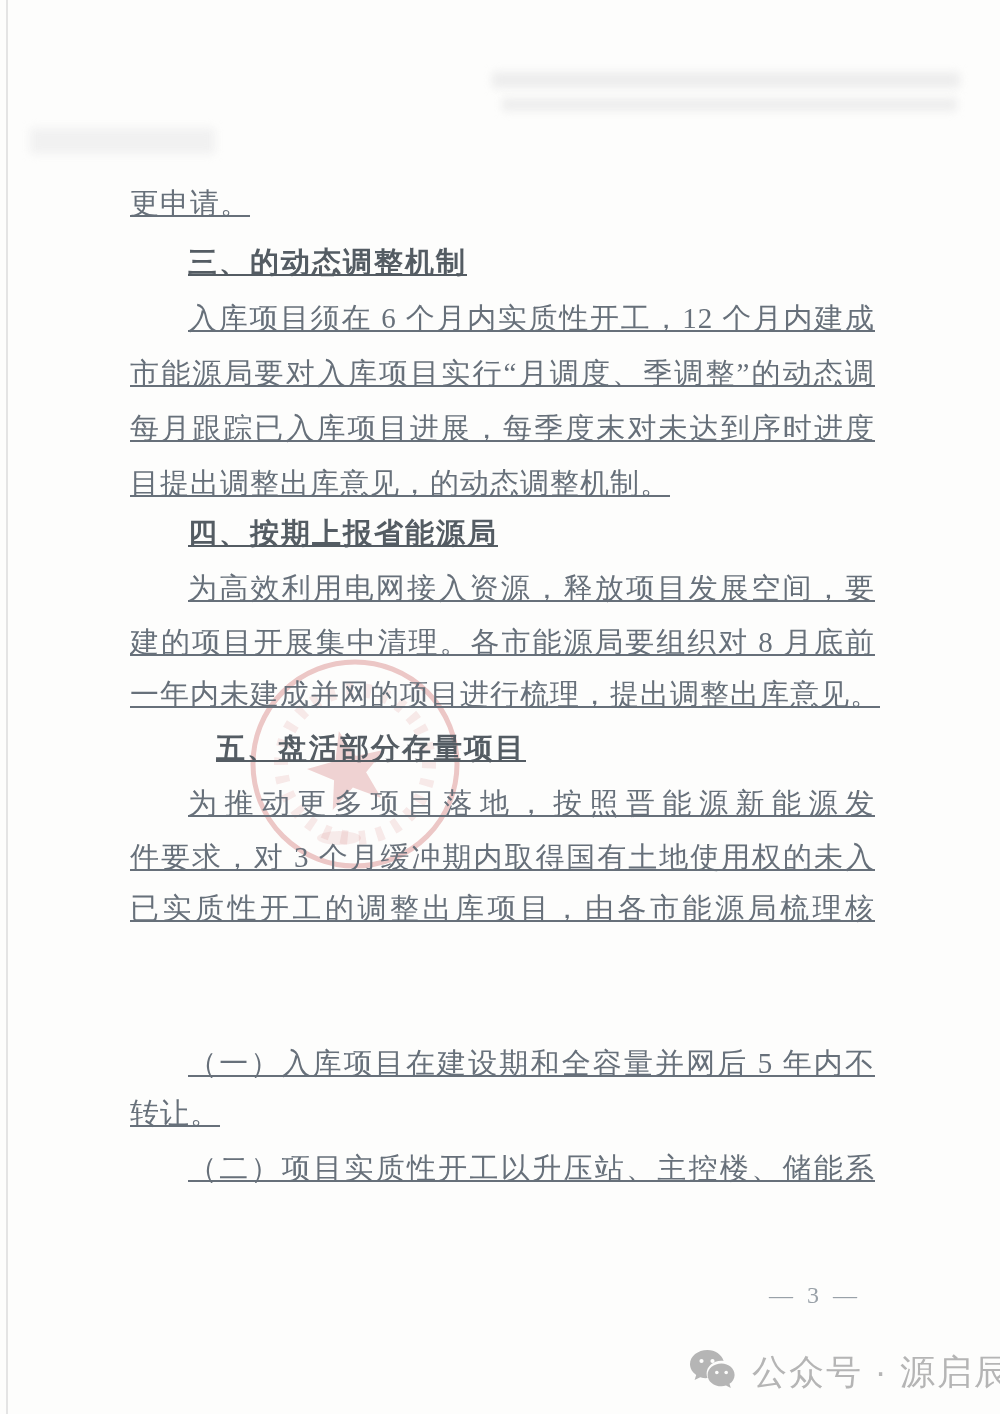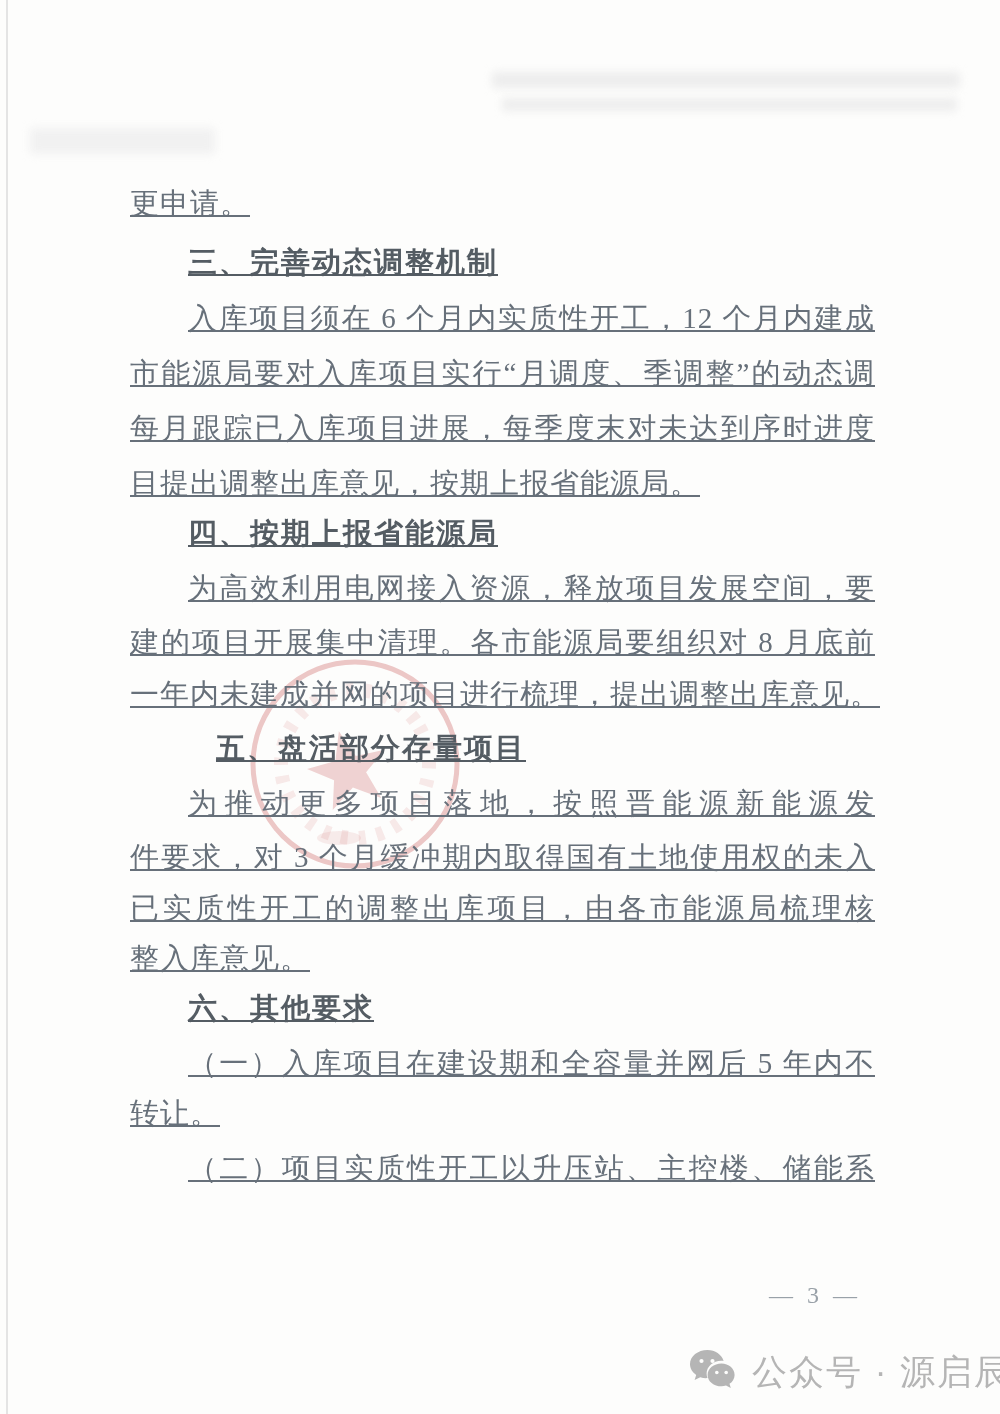--- a/index.html
+++ b/index.html
@@ -78,35 +78,33 @@
 
   <svg class="stamp" viewBox="0 0 224 224">
     <circle cx="112" cy="112" r="102" fill="none" stroke="rgba(200,85,85,0.38)" stroke-width="5"></circle>
     <circle cx="112" cy="112" r="74" fill="none" stroke="rgba(200,85,85,0.14)" stroke-width="14" stroke-dasharray="7 11" transform="rotate(-30 112 112)"></circle>
     <path transform="rotate(-14 106 120)" fill="rgba(200,85,85,0.30)" d="M106 78 L116.5 106 L146 107 L122.5 124.5 L131 153 L106 136 L81 153 L89.5 124.5 L66 107 L95.5 106 Z"></path>
     <ellipse cx="96" cy="186" rx="22" ry="7" fill="rgba(200,85,85,0.12)"></ellipse>
   </svg>
 
   <div class="textlayer">
     <div class="line" style="left:130px;top:184px;">更申请。</div>
-    <div class="line heading" style="left:188px;top:243px;">三、完善动态调整机制</div>
+    <div class="line heading" style="left:188px;top:243px;">三、的动态调整机制</div>
     <div class="line just" style="left:188px;top:299px;width:687px;">入库项目须在 6 个月内实质性开工，12 个月内建成并网。各</div>
     <div class="line just" style="left:130px;top:354px;width:745px;">市能源局要对入库项目实行“月调度、季调整”的动态调整机制，</div>
     <div class="line just" style="left:130px;top:409px;width:745px;">每月跟踪已入库项目进展，每季度末对未达到序时进度要求的项</div>
-    <div class="line" style="left:130px;top:464px;">目提出调整出库意见，按期上报省能源局。</div>
+    <div class="line" style="left:130px;top:464px;">目提出调整出库意见，的动态调整机制。</div>
     <div class="line heading" style="left:188px;top:514px;">四、按期上报省能源局</div>
     <div class="line just" style="left:188px;top:569px;width:687px;">为高效利用电网接入资源，释放项目发展空间，要对圈而不</div>
     <div class="line just" style="left:130px;top:623px;width:745px;">建的项目开展集中清理。各市能源局要组织对 8 月底前未开工和</div>
     <div class="line" style="left:130px;top:675px;text-align:center;">一年内未建成并网的项目进行梳理，提出调整出库意见。</div>
     <div class="line heading" style="left:188px;top:729px;margin-left:28px;">五、盘活部分存量项目</div>
     <div class="line just" style="left:188px;top:784px;width:687px;">为推动更多项目落地，按照晋能源新能源发〔2025〕90 号文</div>
     <div class="line just" style="left:130px;top:838px;width:745px;">件要求，对 3 个月缓冲期内取得国有土地使用权的未入库项目、</div>
     <div class="line just" style="left:130px;top:889px;width:745px;">已实质性开工的调整出库项目，由各市能源局梳理核实，提出调</div>
-    <div class="line" style="left:130px;top:939px;">整入库意见。</div>
-    <div class="line heading" style="left:188px;top:989px;">六、其他要求</div>
     <div class="line just" style="left:188px;top:1044px;width:687px;">（一）入库项目在建设期和全容量并网后 5 年内不得擅自</div>
     <div class="line" style="left:130px;top:1094px;text-align:center;">转让。</div>
     <div class="line just" style="left:188px;top:1149px;width:687px;">（二）项目实质性开工以升压站、主控楼、储能系统等重要</div>
   </div>
 
   <div class="pageno">— 3 —</div>
 
   <div class="footer">
     <svg class="wx" viewBox="0 0 52 48">
       <g fill="#b5b5b5">

